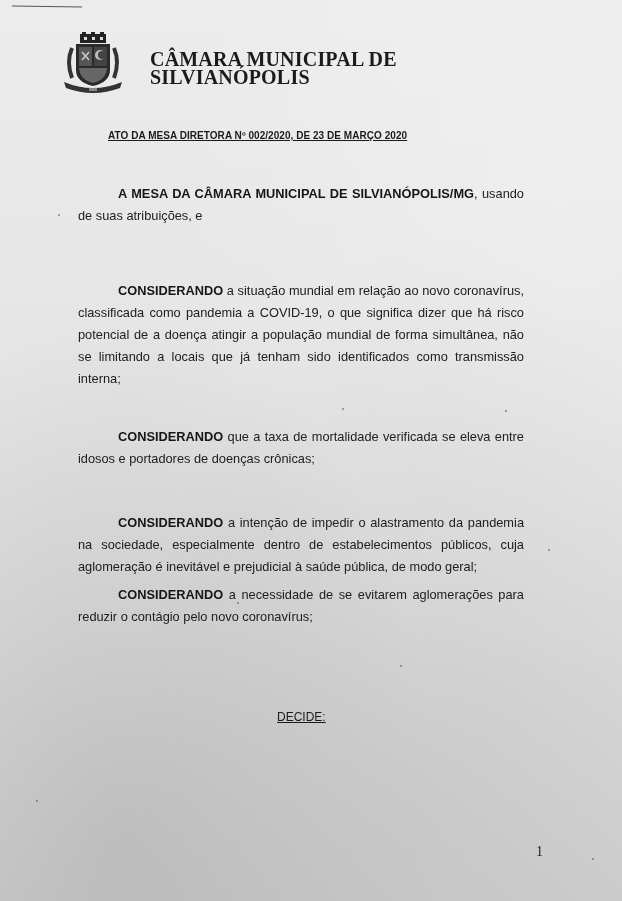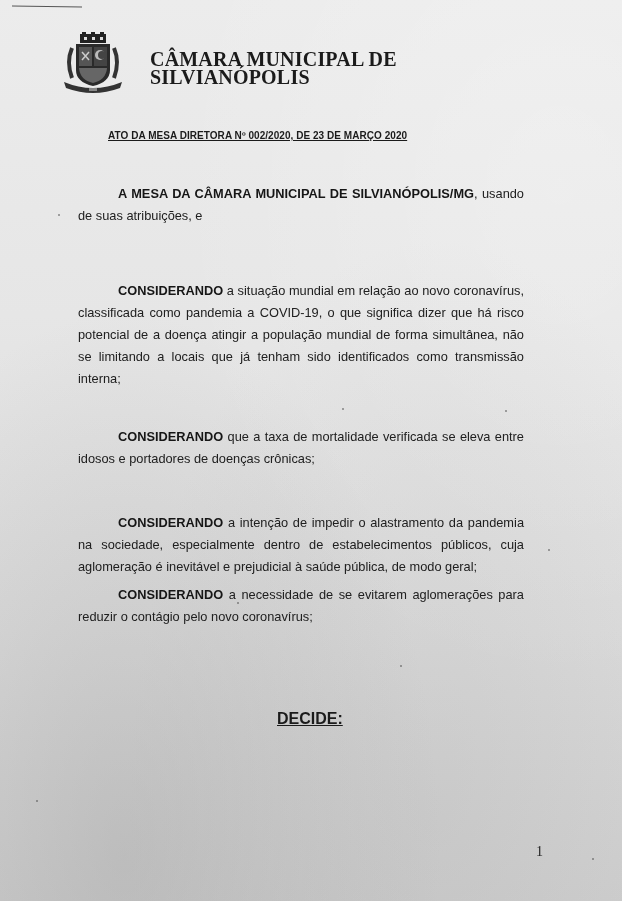--- a/index.html
+++ b/index.html
@@ -72,22 +72,22 @@
       color: #202020;
       text-align: justify;
       text-indent: 40px;
     }
     .para b { color: #161616; }
     .decide {
       position: absolute;
       left: 277px;
       top: 710px;
       font-family: "Liberation Sans", "DejaVu Sans", sans-serif;
-      font-weight: bold;
-      font-size: 16px;
+      font-weight: normal;
+      font-size: 12px;
       text-decoration: underline;
       color: #1b1b1b;
     }
     .page-number {
       position: absolute;
       left: 536px;
       top: 844px;
       font-family: "Liberation Serif", "DejaVu Serif", serif;
       font-size: 14px;
       color: #222;

